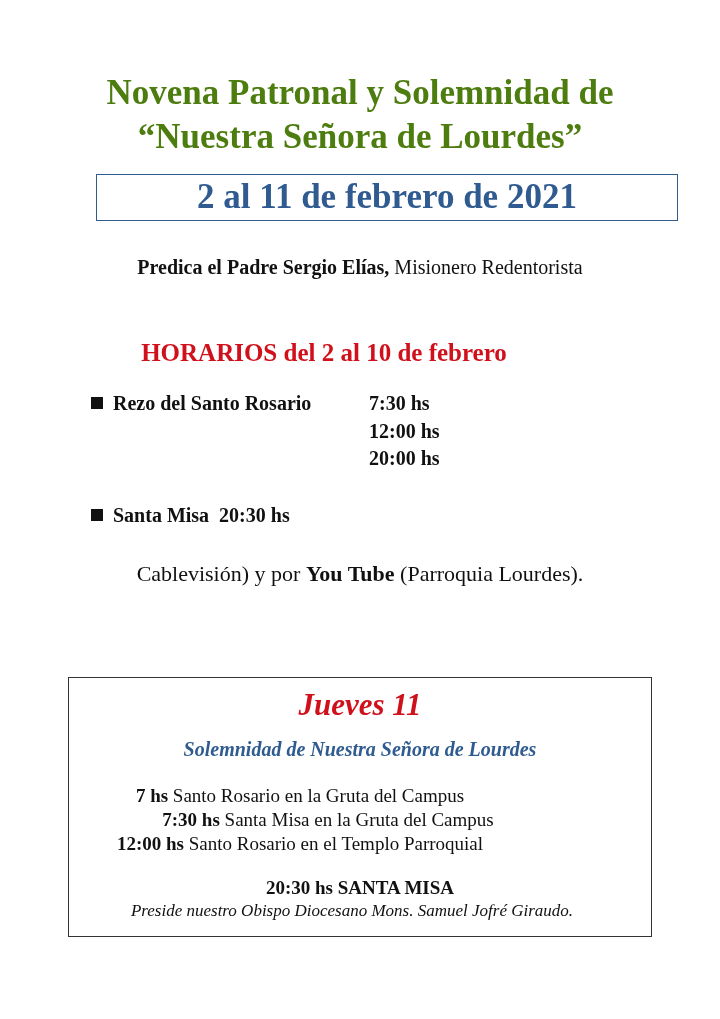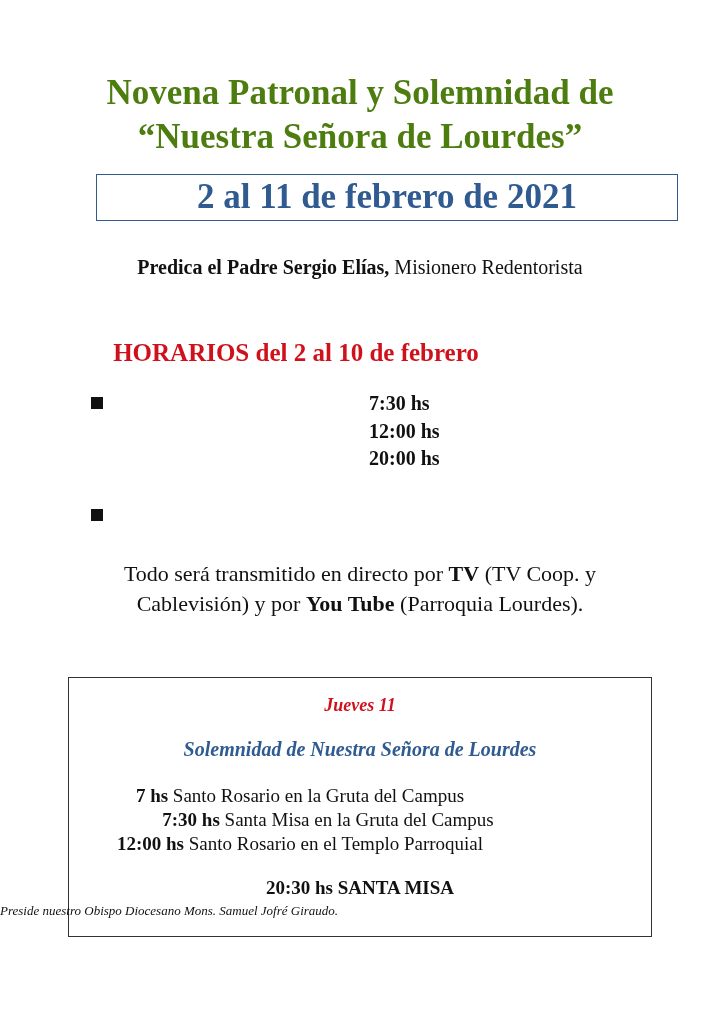--- a/index.html
+++ b/index.html
@@ -47,20 +47,21 @@
       line-height: 24px;
     }
     .preacher b { font-weight: bold; }
     .horarios {
       left: 0; width: 592px; top: 338px;
       text-align: center;
       color: #d0111b;
       font-weight: bold;
       font-size: 25px;
       line-height: 30px;
+      padding-left: 28px;
     }
     .sched-row {
       font-size: 20px;
       font-weight: bold;
       line-height: 24px;
     }
     .bullet {
       display: inline-block;
       width: 12px; height: 12px;
       background: #111;
@@ -84,21 +85,21 @@
       width: 584px; height: 260px;
       border: 1.5px solid #333;
       box-sizing: border-box;
     }
     .jueves-title {
       left: 0; width: 720px; top: 690px;
       text-align: center;
       color: #d0111b;
       font-weight: bold;
       font-style: italic;
-      font-size: 18px;
+      font-size: 31px;
       line-height: 30px;
     }
     .solemnidad {
       left: 0; width: 720px; top: 737px;
       text-align: center;
       color: #2f5b91;
       font-weight: bold;
       font-style: italic;
       font-size: 20px;
       line-height: 24px;
@@ -115,55 +116,54 @@
     .ev3 { top: 832px; }
     .final-misa {
       left: 0; width: 720px; top: 876px;
       text-align: center;
       font-weight: bold;
       font-size: 19px;
       line-height: 23px;
     }
     .preside {
       left: 0; width: 704px; top: 902px;
-      text-align: left;
+      text-align: center;
       font-style: italic;
-      font-size: 13px;
+      font-size: 17px;
       line-height: 17px;
     }
   </style>
 </head>
 <body>
 
 <div class="abs title title1">Novena Patronal y Solemnidad de</div>
 <div class="abs title title2">“Nuestra Señora de Lourdes”</div>
 
 <div class="abs date-box">
   <span class="date-text">2 al 11 de febrero de 2021</span>
 </div>
 
 <div class="abs preacher">
   <b>Predica el Padre Sergio Elías,</b><span> Misionero Redentorista</span>
 </div>
 
 <div class="abs horarios">HORARIOS del 2 al 10 de febrero</div>
 
 <div class="abs sched-row rosario">
-  <span class="bullet"></span>
+  <span class="bullet"></span><span>Rezo del Santo Rosario</span>
 </div>
 <div class="abs sched-row time1">7:30 hs</div>
 <div class="abs sched-row time2">12:00 hs</div>
 <div class="abs sched-row time3">20:00 hs</div>
 
 <div class="abs sched-row misa">
-  <span class="bullet"></span>
+  <span class="bullet"></span><span style="white-space:pre;">Santa Misa  20:30 hs</span>
 </div>
 
 <div class="abs broadcast">
-  <div><span>Todo será transmitido en directo por </span><b>TV</b><span> (TV Coop. y</span></div>
   <div><span>Cablevisión) y por </span><b>You Tube</b><span> (Parroquia Lourdes).</span></div>
 </div>
 
 <div class="abs jueves-box"></div>
 <div class="abs jueves-title">Jueves 11</div>
 <div class="abs solemnidad">Solemnidad de Nuestra Señora de Lourdes</div>
 
 <div class="abs event ev1"><b>7 hs</b><span> Santo Rosario en la Gruta del Campus</span></div>
 <div class="abs event ev2"><b>7:30 hs</b><span> Santa Misa en la Gruta del Campus</span></div>
 <div class="abs event ev3"><b>12:00 hs</b><span> Santo Rosario en el Templo Parroquial</span></div>

